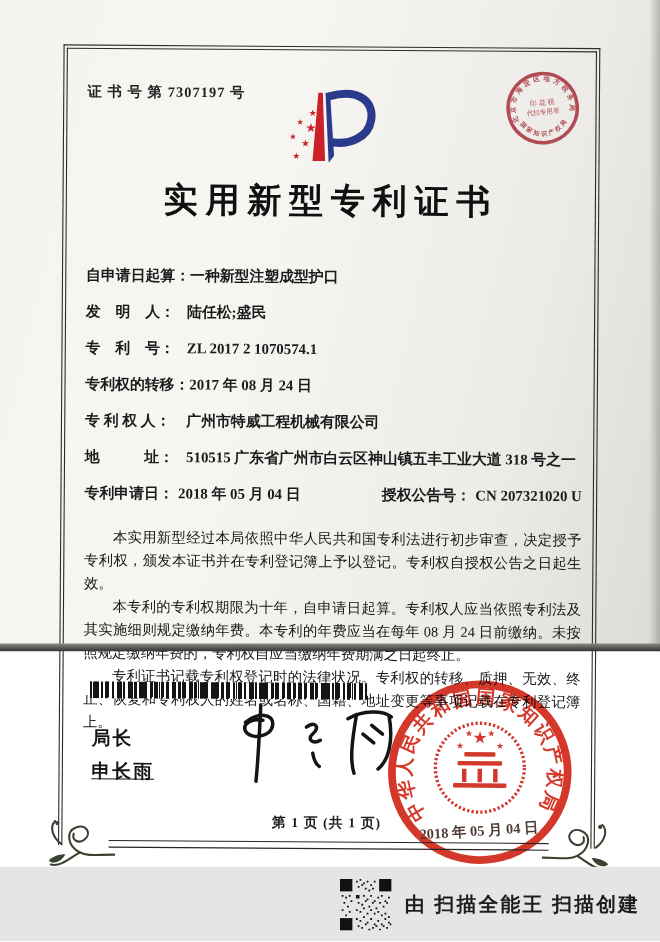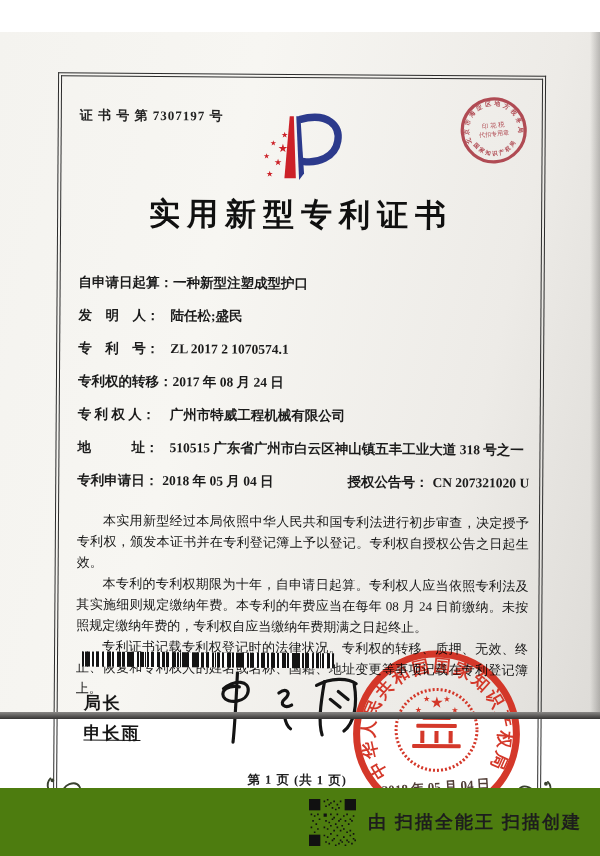--- a/index.html
+++ b/index.html
@@ -1,20 +1,20 @@
 <!DOCTYPE html>
 <html><head>
 <meta charset="utf-8">
 <style>
   html,body{margin:0;padding:0;}
   .stage{position:relative;width:600px;height:856px;background:#fff;overflow:hidden;
          font-family:"Liberation Serif","DejaVu Serif",serif;}
   
-  .photo{position:absolute;left:0;top:0;width:600px;height:687px;
-         background:linear-gradient(103deg,#f4f3ef 0%,#f7f6f2 35%,#edebe7 75%,#dddbd7 100%);margin-top:32px;}
+  .photo{position:absolute;left:0;top:0;width:600px;height:592px;
+         background:linear-gradient(103deg,#f4f3ef 0%,#f7f6f2 35%,#edebe7 75%,#dddbd7 100%);}
   .photo::before{content:'';position:absolute;top:0;bottom:0;right:0;width:10px;
          background:linear-gradient(90deg,rgba(0,0,0,0),rgba(90,88,86,.35));}
   .photo::after{content:'';position:absolute;left:0;right:0;bottom:0;height:7px;
          background:linear-gradient(#8b8987,#343332);}
   .paper{position:absolute;inset:0;transform:rotate(.4deg);transform-origin:50% 50%;}
   .frame{position:absolute;left:56px;top:42px;width:486px;height:727px;
          border:1.7px solid #2c2c2c;border-bottom:none;}
   .frame::before{content:'';position:absolute;left:2px;right:2px;top:2px;bottom:0;
          border:1px solid #2c2c2c;border-bottom:none;}
   .cert-no{position:absolute;left:78px;top:76px;font-size:13px;font-weight:600;
@@ -50,21 +50,21 @@
   .page-no{position:absolute;left:0;right:0;top:740px;text-align:center;font-size:12.5px;
         font-weight:600;letter-spacing:1px;color:#1f1f1f;}
   .rule-line{position:absolute;left:102px;top:765px;width:400px;height:5px;
         border-top:1.7px solid #262626;border-bottom:1px solid #262626;}
   .flourish{position:absolute;width:66px;height:54px;top:740px;}
   .flourish.fl-left{left:42px;}
   .flourish.fl-right{left:496px;transform:scaleX(-1);}
   .stamp{position:absolute;left:455px;top:60px;width:74px;height:74px;opacity:.88;
         transform:rotate(-6deg);}
   
-  .scan-strip{position:absolute;left:0;bottom:0;width:600px;height:68px;background:#4d7c0f;
+  .scan-strip{position:absolute;left:0;bottom:0;width:600px;height:68px;background:#e5e5e5;
         display:flex;align-items:center;justify-content:flex-end;gap:12px;
         padding-right:18px;box-sizing:border-box;}
   .qr{width:47px;height:47px;}
   .scan-text{font-size:18px;font-weight:700;color:#1d1d1d;letter-spacing:2px;
         font-family:"Liberation Sans","DejaVu Sans",sans-serif;}
 </style>
 </head>
 <body>
 
 <div class="stage">

